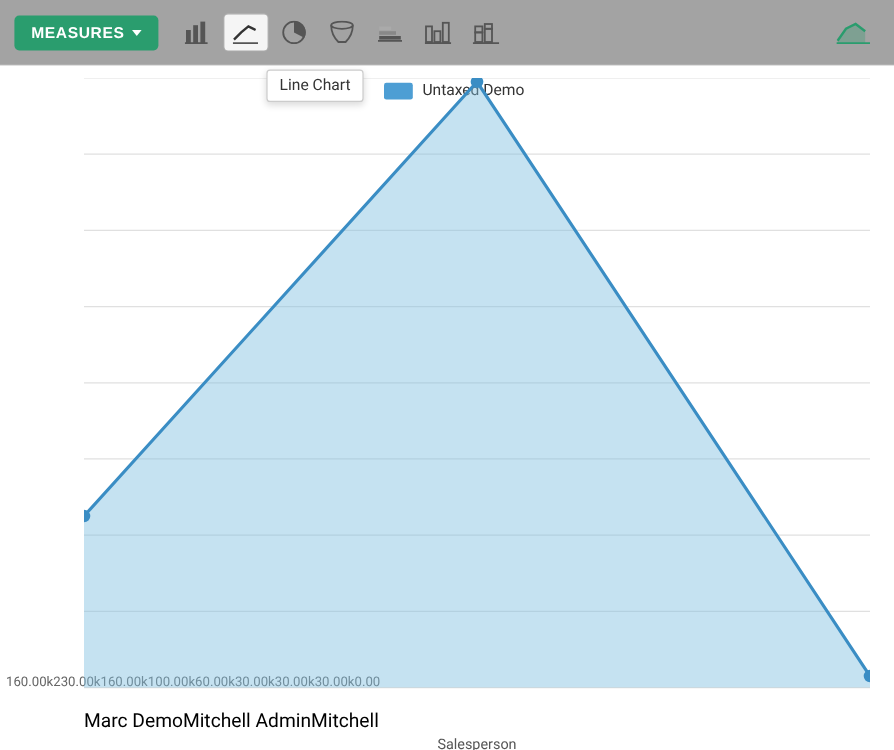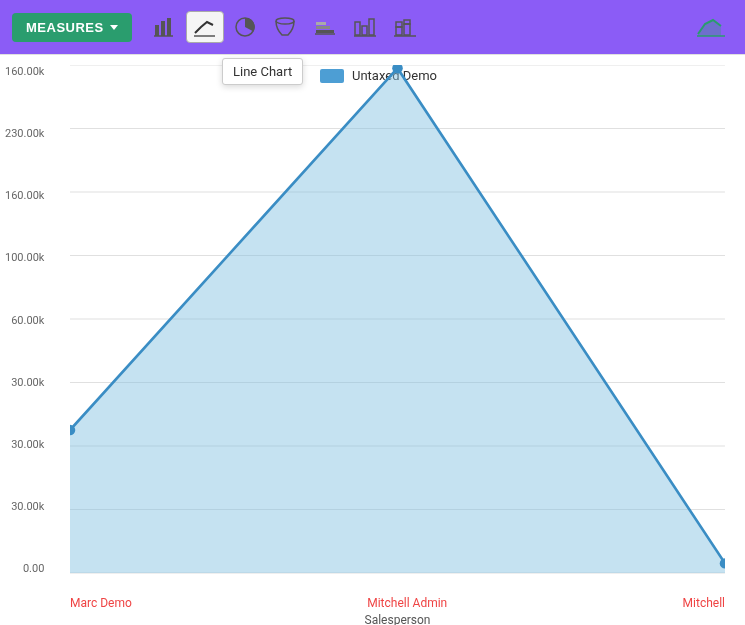--- a/index.html
+++ b/index.html
@@ -10,21 +10,21 @@
       height: 625px;
       overflow: hidden;
       position: relative;
     }
 
     .toolbar {
       display: flex;
       align-items: center;
       padding: 8px 12px;
       gap: 6px;
-      background: #8b5cf6;
+      background: #a3a3a3;
       border-bottom: 1px solid #e0e0e0;
       height: 55px;
     }
 
     .measures-btn {
       background: #2a9d6e;
       color: white;
       border: none;
       padding: 7px 14px;
       border-radius: 4px;
@@ -126,38 +126,37 @@
       height: 100%;
     }
 
     
     .y-axis {
       position: absolute;
       left: -65px;
       top: 0;
       bottom: 0;
       display: flex;
-      flex-direction: column;
+      flex-direction: row;
       justify-content: space-between;
       align-items: flex-end;
       font-size: 11px;
       color: #666;
-      gap: 43px;
     }
 
     
     .x-axis {
       position: absolute;
       bottom: -35px;
       left: 0;
       right: 0;
       display: flex;
-      justify-content: space-between;
-      font-size: 12px;
-      color: #ef4444;
+      justify-content: flex-start;
+      font-size: 16px;
+      color: #000000;
     }
 
     .x-axis-title {
       position: absolute;
       bottom: -52px;
       left: 0;
       right: 0;
       text-align: center;
       font-size: 12px;
       color: #555;

